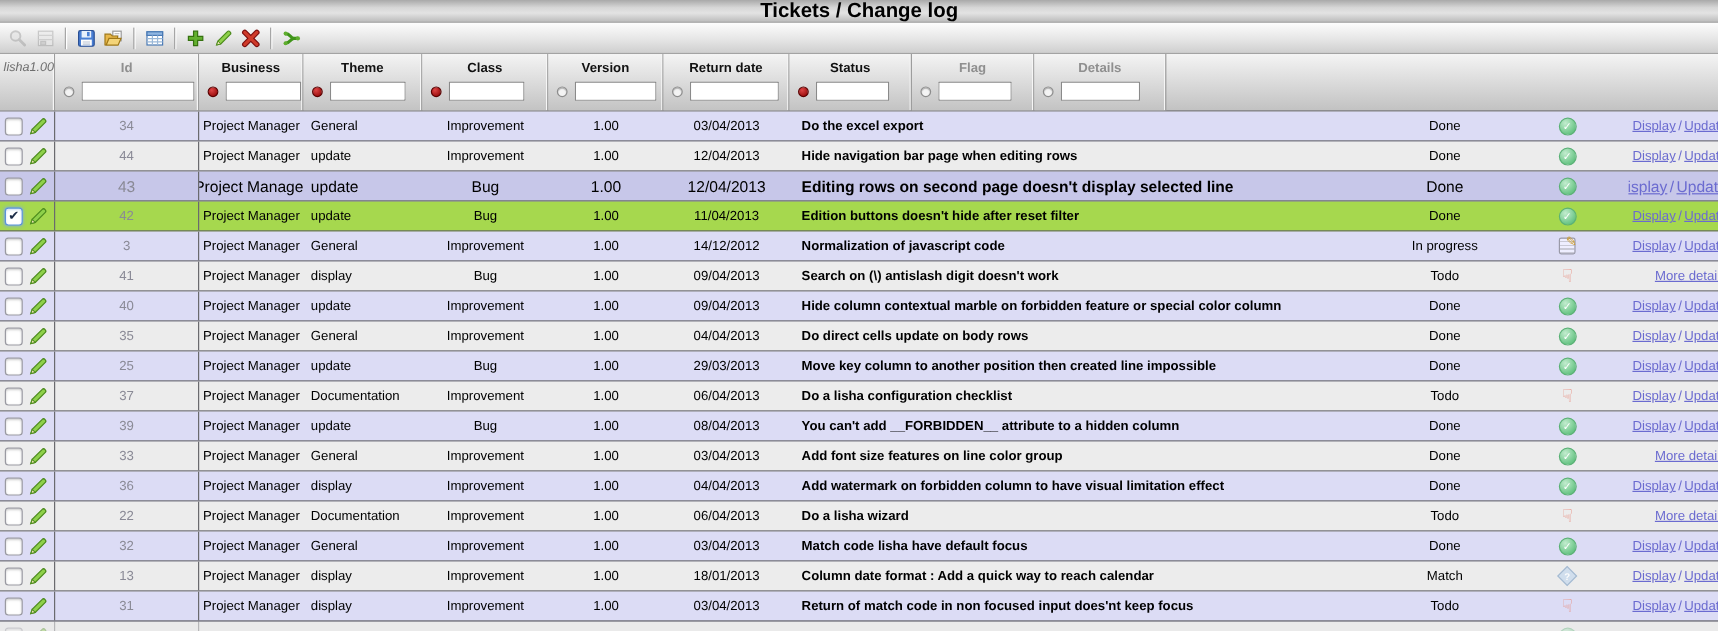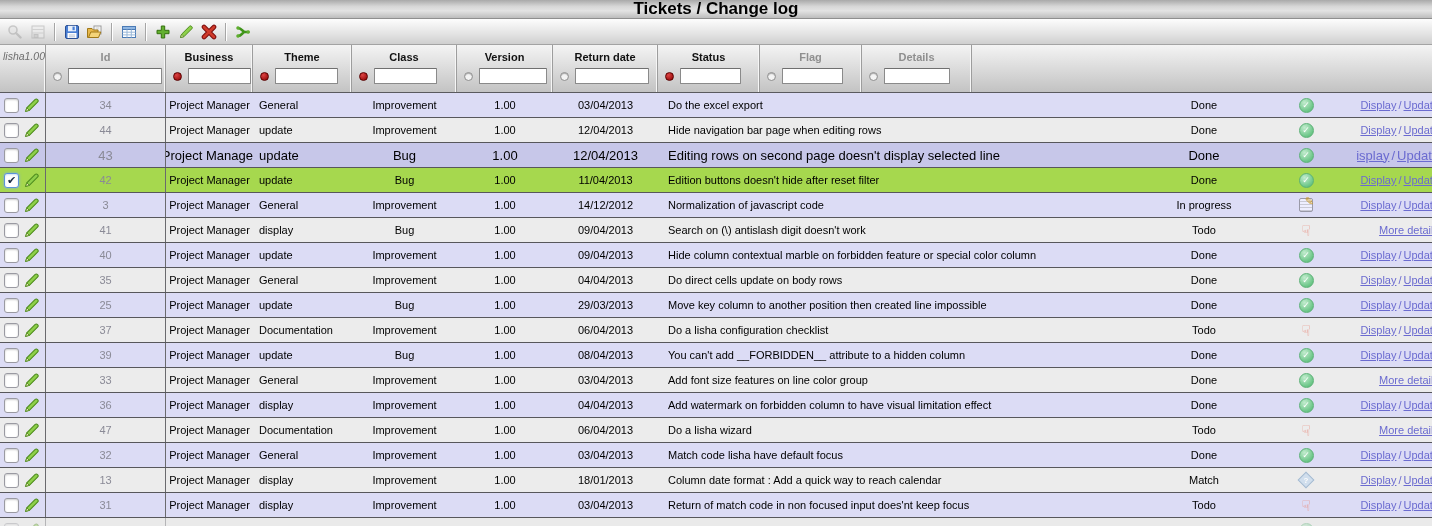--- a/index.html
+++ b/index.html
@@ -59,21 +59,21 @@
   .row{display:flex;height:24px;border-bottom:1px solid #57575b;font-size:11px;color:#000;align-items:stretch;}
   .row.a{background:#dcdcf5;}
   .row.b{background:#ececec;}
   .row.hovered{background:#c7c7e9;font-size:13px;}
   .row.selected{background:#a6d84e;}
   .row.ghost{opacity:.4;}
   .cell{box-sizing:border-box;display:flex;align-items:center;justify-content:center;overflow:hidden;white-space:nowrap;}
   .col-cbx.cell{justify-content:flex-start;padding-left:4px;gap:4px;border-right:1px solid #6a6a6e;}
   .col-id.cell{color:#8a8a96;border-right:1px solid #6a6a6e;}
   .col-theme.cell{justify-content:flex-start;padding-left:6px;}
-  .col-title.cell{justify-content:flex-start;padding-left:10px;}
+  .col-title.cell{justify-content:flex-start;padding-left:10px;font-weight:bold;}
   .col-details.cell{justify-content:flex-end;padding-right:28px;}
 
   .cbx{width:13px;height:13px;background:#fff;border:1px solid #9a9aa2;border-radius:3px;
        box-shadow:inset 0 1px 2px #ccc;display:flex;align-items:center;justify-content:center;
        font-size:11px;line-height:11px;color:transparent;flex:0 0 auto;cursor:pointer;}
   .cbx.checked{color:#1b2b46;border-color:#5b93d8;box-shadow:0 0 3px #7fa9e8, inset 0 1px 2px #cfe0f5;font-weight:bold;}
   .pencil{width:17px;height:17px;flex:0 0 auto;cursor:pointer;}
 
   
   .flag-done{width:15px;height:15px;border-radius:50%;
@@ -622,21 +622,21 @@
   <div class="row b">
     <div class="cell col-cbx">
       <span class="cbx"></span>
       <span class="pencil">
         <svg width="17" height="17" viewBox="0 0 16 16">
           <path d="M2.5 13.5 L3.6 10.2 L11.5 2.3 Q12.5 1.3 13.7 2.5 Q14.9 3.7 13.9 4.7 L6 12.6 Z" fill="#8ed04a" stroke="#4e8c1e"></path>
           <path d="M2.5 13.5 L3.6 10.2 L6 12.6 Z" fill="#efe3b6" stroke="#4e8c1e" stroke-width="0.8"></path>
         </svg>
       </span>
     </div>
-    <div class="cell col-id">47</div>
+    <div class="cell col-id">22</div>
     <div class="cell col-business">Project Manager</div>
     <div class="cell col-theme">Documentation</div>
     <div class="cell col-class">Improvement</div>
     <div class="cell col-version">1.00</div>
     <div class="cell col-created">06/04/2013</div>
     <div class="cell col-title">Do a lisha wizard</div>
     <div class="cell col-status">Todo</div>
     <div class="cell col-flag">
             <span class="flag-hand">☟</span>
           </div>

